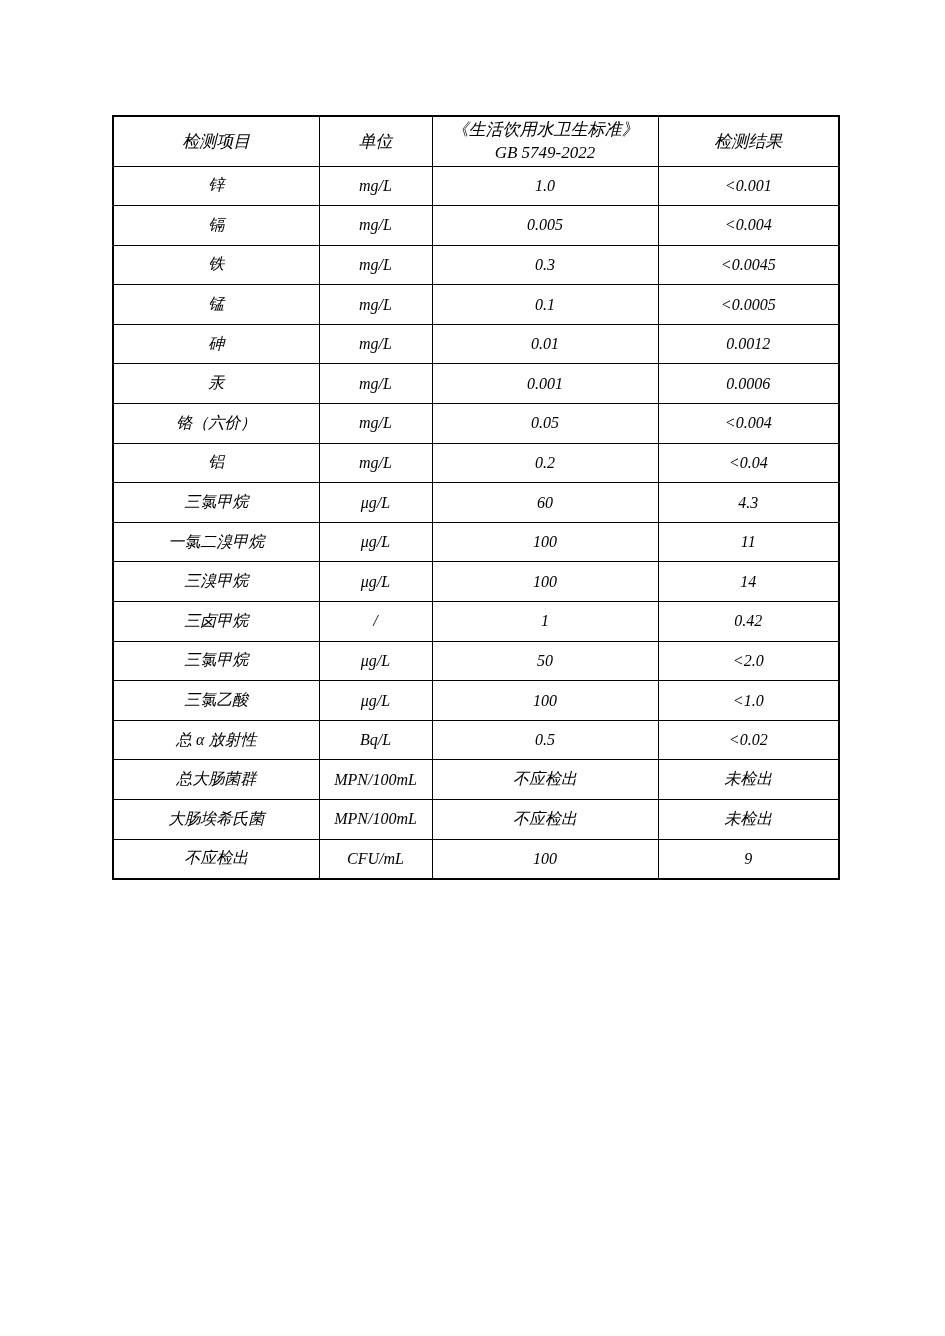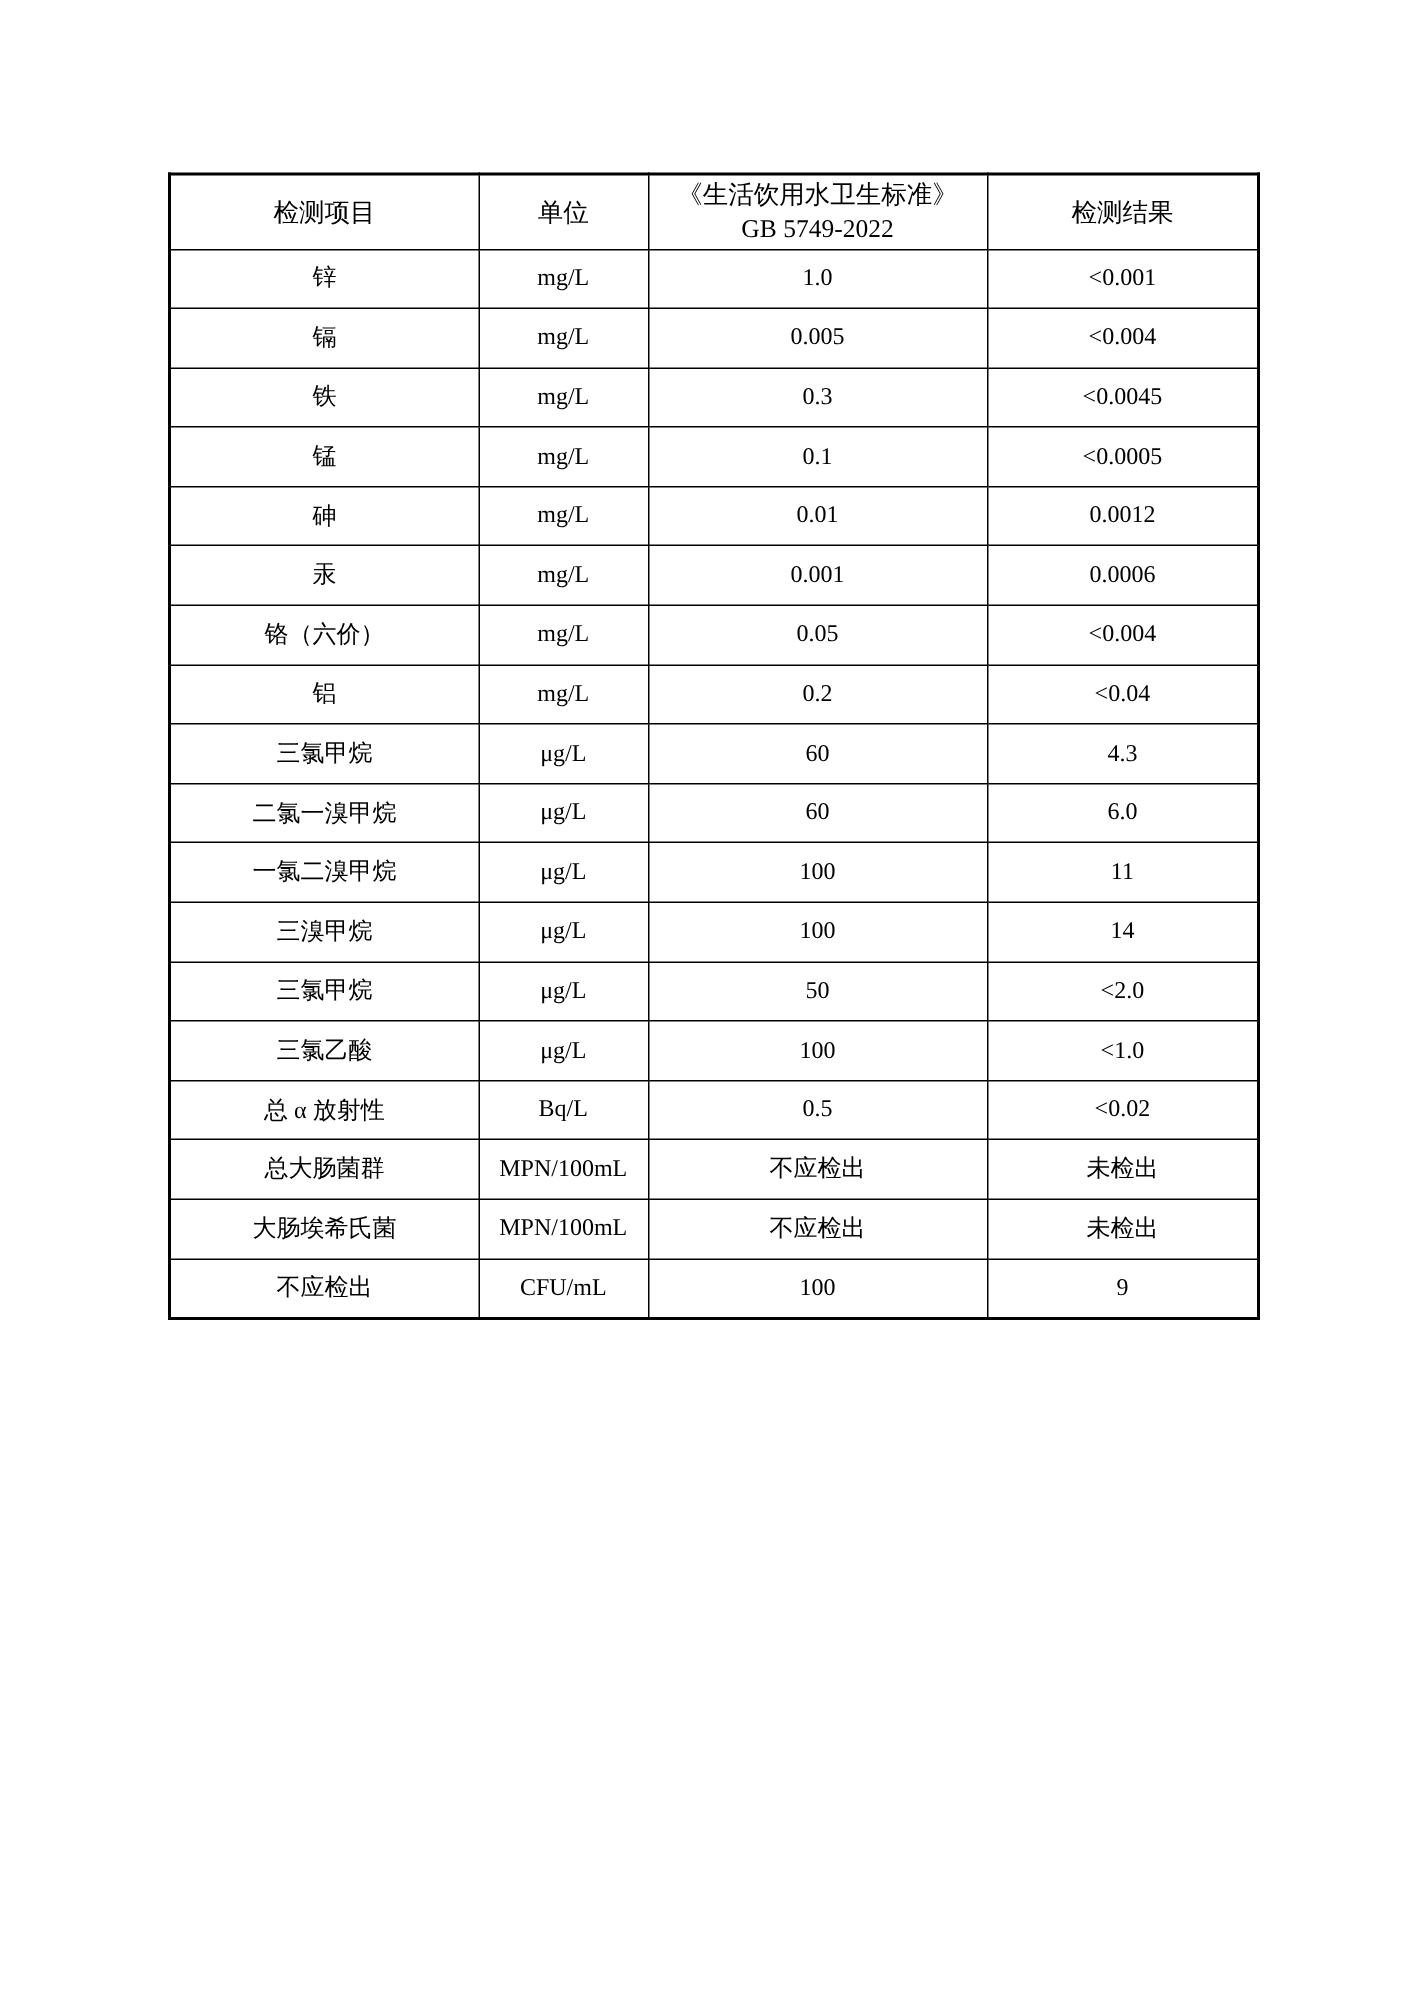--- a/index.html
+++ b/index.html
@@ -21,20 +21,21 @@
     overflow: hidden;
   }
   table.report-table {
     position: absolute;
     left: 112px;
     top: 115px;
     width: 726px;
     border-collapse: collapse;
     table-layout: fixed;
     border: 2px solid #000000;
+    font-style: italic;
   }
   table.report-table th,
   table.report-table td {
     border: 1px solid #000000;
     text-align: center;
     vertical-align: middle;
     padding: 0 4px;
     overflow: hidden;
     white-space: nowrap;
   }
@@ -135,41 +136,41 @@
     <td>&lt;0.04</td>
   </tr>
 
   <tr class="data-row">
     <td>三氯甲烷</td>
     <td>μg/L</td>
     <td>60</td>
     <td>4.3</td>
   </tr>
 
-  <tr class="data-row">
-    <td>二氯一溴甲烷</td>
-    <td>μg/L</td>
-    <td>60</td>
-    <td>6.0</td>
-  </tr>
 
   <tr class="data-row">
     <td>一氯二溴甲烷</td>
     <td>μg/L</td>
     <td>100</td>
     <td>11</td>
   </tr>
 
   <tr class="data-row">
     <td>三溴甲烷</td>
     <td>μg/L</td>
     <td>100</td>
     <td>14</td>
   </tr>
 
+  <tr class="data-row">
+    <td>三卤甲烷</td>
+    <td>/</td>
+    <td>1</td>
+    <td>0.42</td>
+  </tr>
 
   <tr class="data-row">
     <td>三氯甲烷</td>
     <td>μg/L</td>
     <td>50</td>
     <td>&lt;2.0</td>
   </tr>
 
   <tr class="data-row">
     <td>三氯乙酸</td>

